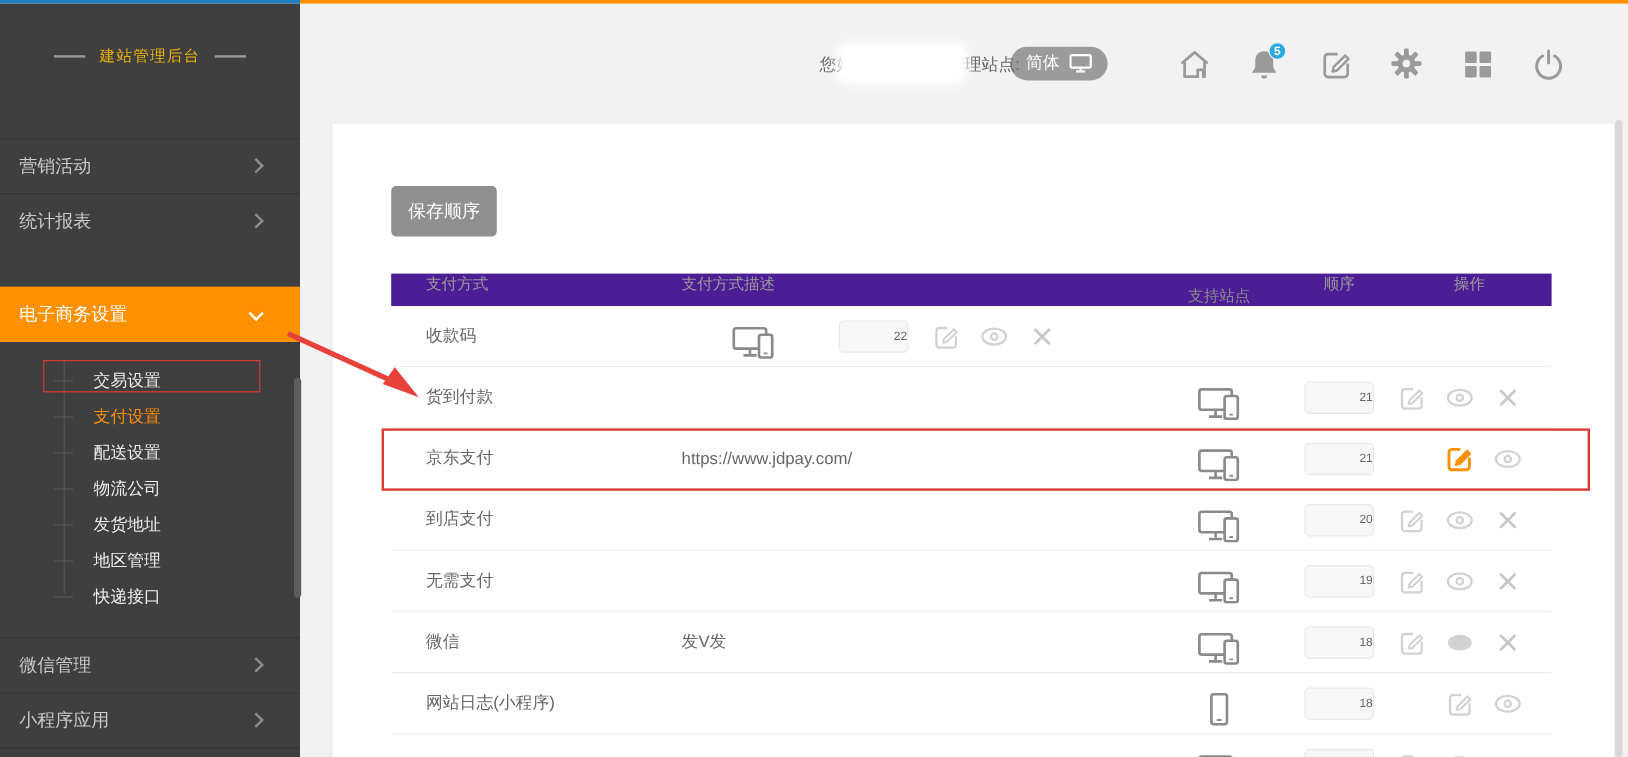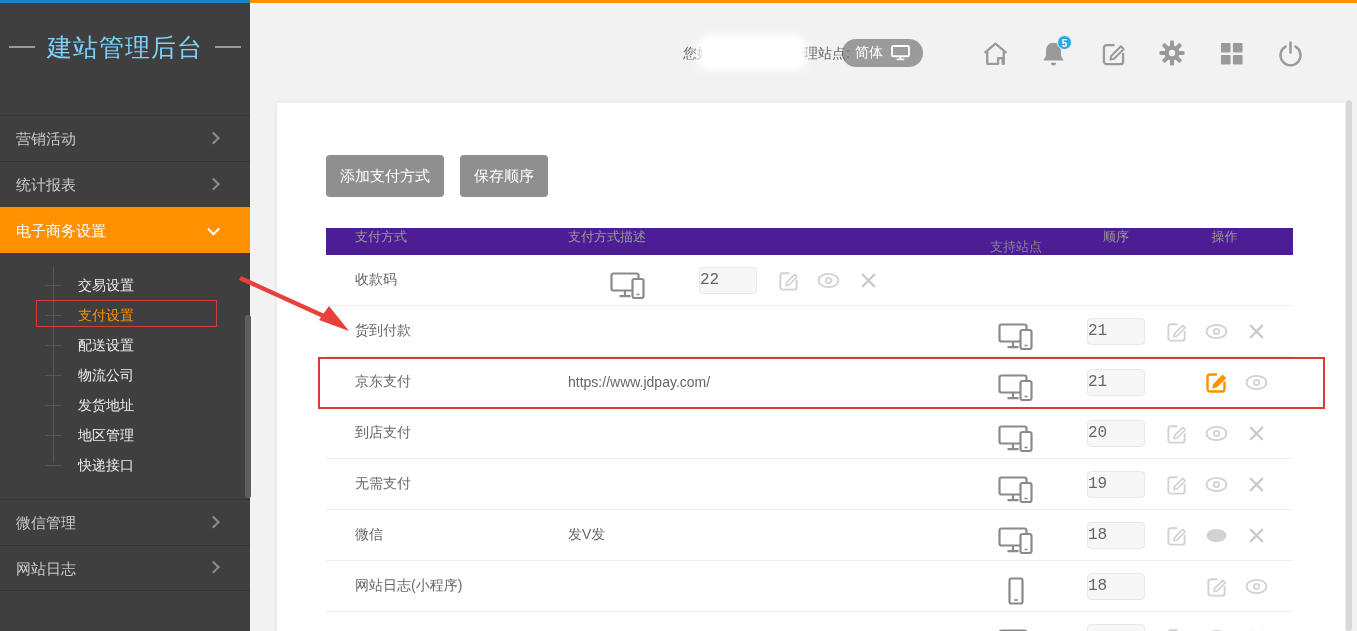--- a/index.html
+++ b/index.html
@@ -8,25 +8,25 @@
     position:relative; overflow:hidden; background:#f2f2f2;
     font-family:"Liberation Sans","DejaVu Sans",sans-serif;
   }
   
   .strip-blue   { position:absolute; left:0; top:0; width:250px; height:3px; background:#2180c0; }
   .strip-orange { position:absolute; left:250px; top:0; right:0; height:3px; background:#ff9000; }
 
   
   .sidebar { position:absolute; left:0; top:3px; width:250px; height:628px; background:#3f3f3f; }
   .side-title { height:112px; display:flex; align-items:center; justify-content:center; gap:12px;
-                color:#7dd3fc; font-size:25px; letter-spacing:1px; padding-bottom:24px; }
+                color:#eab308; font-size:13px; letter-spacing:1px; padding-bottom:24px; }
   .dash { width:26px; height:2px; background:#9a9a9a; }
   .menu-item { position:relative; height:46px; line-height:46px; padding-left:16px;
                color:#c9c9c9; font-size:15px; border-top:1px solid #353535; cursor:pointer; }
-  .menu-item.active { background:#ff9000; color:#fff; border-top-color:#ff9000; }
+  .menu-item.active { background:#ff9000; color:#fff; border-top-color:#ff9000;margin-top:32px; }
   .chev { position:absolute; right:32px; top:50%; width:9px; height:9px;
           border-top:2px solid #8d8d8d; border-right:2px solid #8d8d8d; }
   .chev.r { transform:translateY(-60%) rotate(45deg); }
   .chev.d { transform:translateY(-70%) rotate(135deg); border-color:#fff; }
   .submenu { position:relative; padding:17px 0 19px; }
   .tree-line { position:absolute; left:53px; top:14px; height:196px; width:1px; background:#565656; }
   .sub-item { position:relative; height:30px; line-height:30px; padding-left:78px;
               color:#ededed; font-size:14px; cursor:pointer; }
   .sub-item .tick { position:absolute; left:45px; top:50%; width:16px; height:1px; background:#565656; }
   .sub-item.active { color:#ff9000; }
@@ -61,22 +61,22 @@
   .trow  { display:flex; align-items:center; height:51px; border-bottom:1px solid #ededed;
            color:#666; font-size:14px; }
   .c-name { width:242px; padding-left:29px; }
   .c-desc { flex:1; }
   .c-site { width:120px; display:flex; justify-content:center; color:#8a8a8a;margin-top:10px; }
   .c-order { width:80px; display:flex; justify-content:center; }
   .c-act  { width:137px; display:flex; }
   .c-act.right { justify-content:flex-end; padding-right:17px; }
   .slot { width:40px; display:flex; justify-content:center; align-items:center; cursor:pointer; }
   .order-box { width:58px; height:27px; background:#f7f7f7; border:1px solid #e8e8e8;
-               border-radius:4px; text-align:left; line-height:25px; font-size:16px;
-               color:#666; font-family:Liberation Mono, monospace; }
+               border-radius:4px; text-align:right; line-height:25px; font-size:10px;
+               color:#666; font-family:Liberation Sans, sans-serif; }
   .ic-light { color:#d2d2d2; } .ic-x { color:#c8c8c8; } .ic-orange { color:#ff9000; }
 
   
   .annot-arrow { position:absolute; left:228px; top:268px; pointer-events:none; z-index:5; }
   .annot-row-box { position:absolute; left:318px; top:357px; width:1007px; height:52px;
                    border:2px solid #dc3b33; pointer-events:none; z-index:4; }
   .page-scrollbar { position:absolute; left:1346px; top:100px; width:6px; height:531px;
                     background:#d8d8d8; border-radius:3px; }
   svg { display:block; }
 </style>
@@ -202,20 +202,24 @@
     <div class="sub-item">
       <span class="tick"></span>
       <span>快递接口</span>
     </div>
   </div>
 
   <div class="menu-item">
     <span>微信管理</span>
     <span class="chev r"></span>
   </div>
+  <div class="menu-item">
+    <span>小程序应用</span>
+    <span class="chev r"></span>
+  </div>
   <div class="menu-item" style="border-bottom:1px solid #353535">
     <span>网站日志</span>
     <span class="chev r"></span>
   </div>
 
   <div class="annot-box-menu"></div>
   <div class="side-scrollthumb"></div>
 </div>
 
 <span class="greeting">您好</span>
@@ -270,21 +274,20 @@
 <div class="tb-icon" style="left:1274px">
   <span>
       <svg width="27" height="27">
         <use href="#i-power"></use>
       </svg>
     </span>
 </div>
 
 <div class="card">
   <div class="toolbar">
-    <button class="btn">添加支付方式</button>
     <button class="btn">保存顺序</button>
   </div>
 
   <div class="table">
     <div class="thead">
       <span class="c-name">支付方式</span>
       <span class="c-desc">支付方式描述</span>
       <span class="c-site">支持站点</span>
       <span class="c-order">顺序</span>
       <span class="c-act" style="justify-content:center">操作</span>

